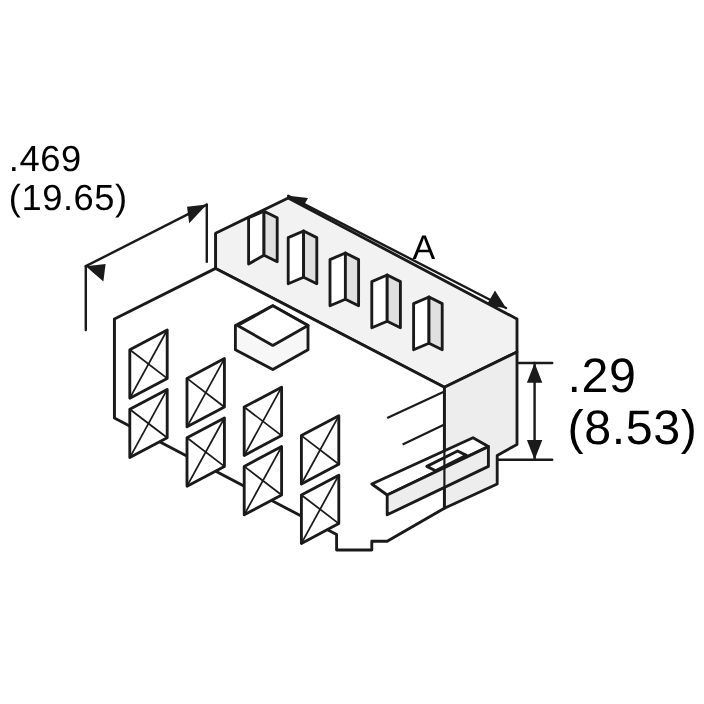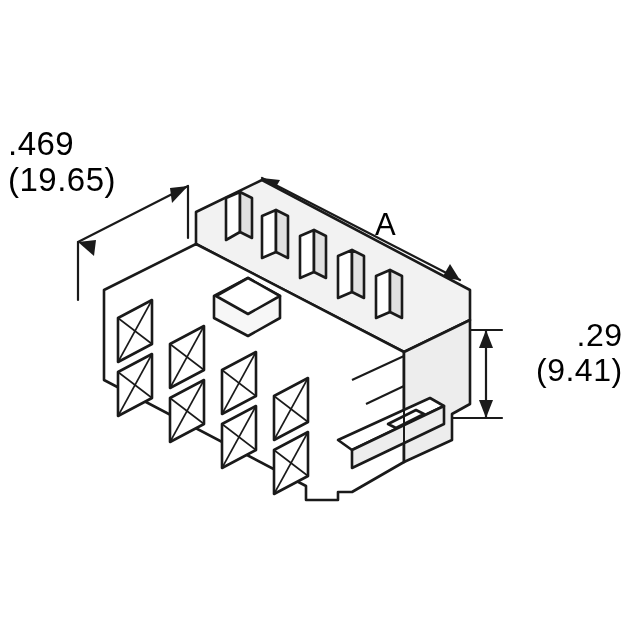--- a/index.html
+++ b/index.html
@@ -32,24 +32,24 @@
     line-height: 1.08;
     letter-spacing: 0.5px;
   }
   #dim-width {
     left: 8px;
     top: 126px;
     font-size: 33px;
     text-align: left;
   }
   #dim-height {
-    left: 536px;
+    left: 516px;
     top: 318px;
-    font-size: 32px;
-    text-align: right;
+    font-size: 44px;
+    text-align: left;
   }
   #label-a {
     left: 375px;
     top: 208px;
     font-size: 31px;
     font-weight: normal;
   }
 </style>
 </head>
 <body>
@@ -152,18 +152,18 @@
     </g>
   </svg>
 
   <div class="dim-text" id="dim-width">
     <div>.469</div>
     <div>(19.65)</div>
   </div>
 
   <div class="dim-text" id="dim-height">
     <div>.29</div>
-    <div>(9.41)</div>
+    <div>(8.53)</div>
   </div>
 
   <div class="dim-text" id="label-a">A</div>
 
 </div>
 
 </body></html>

